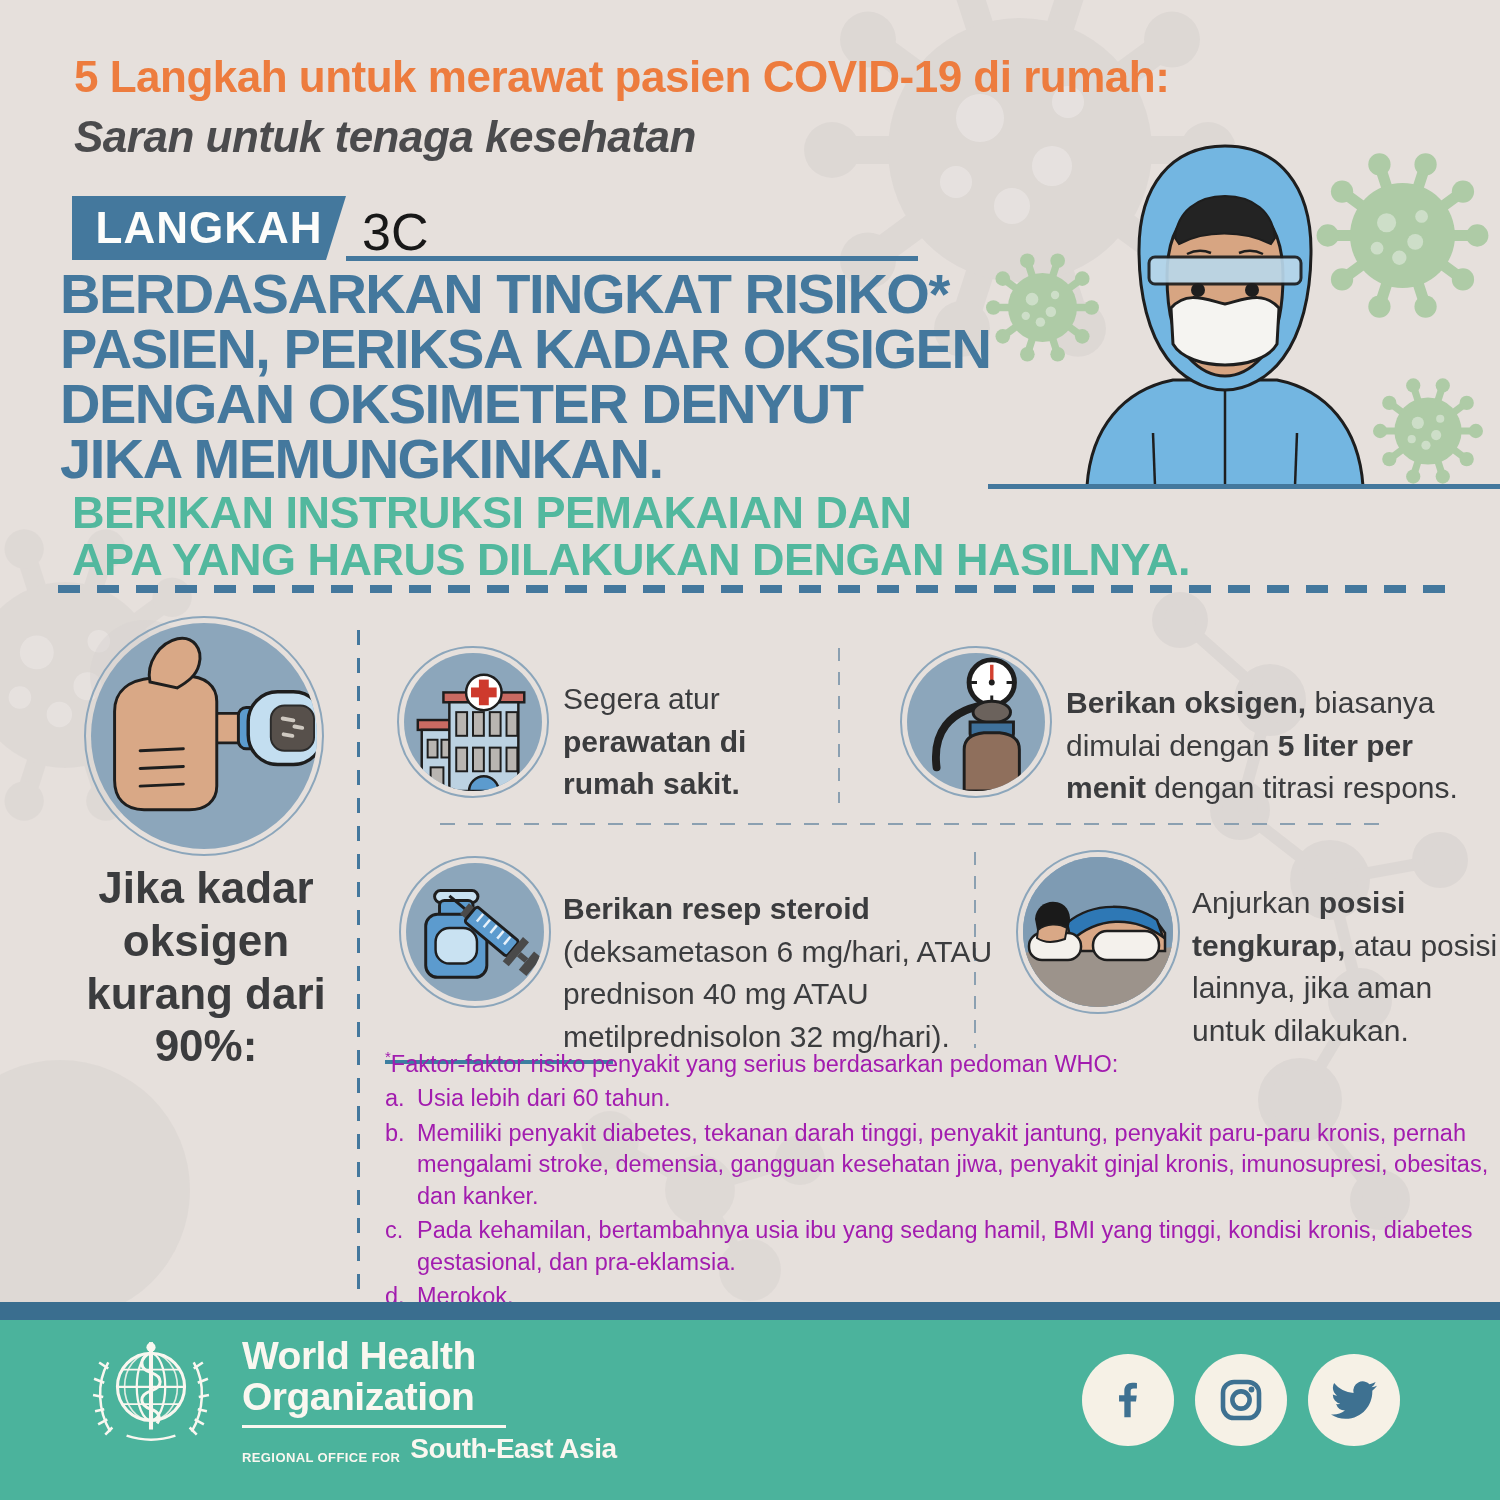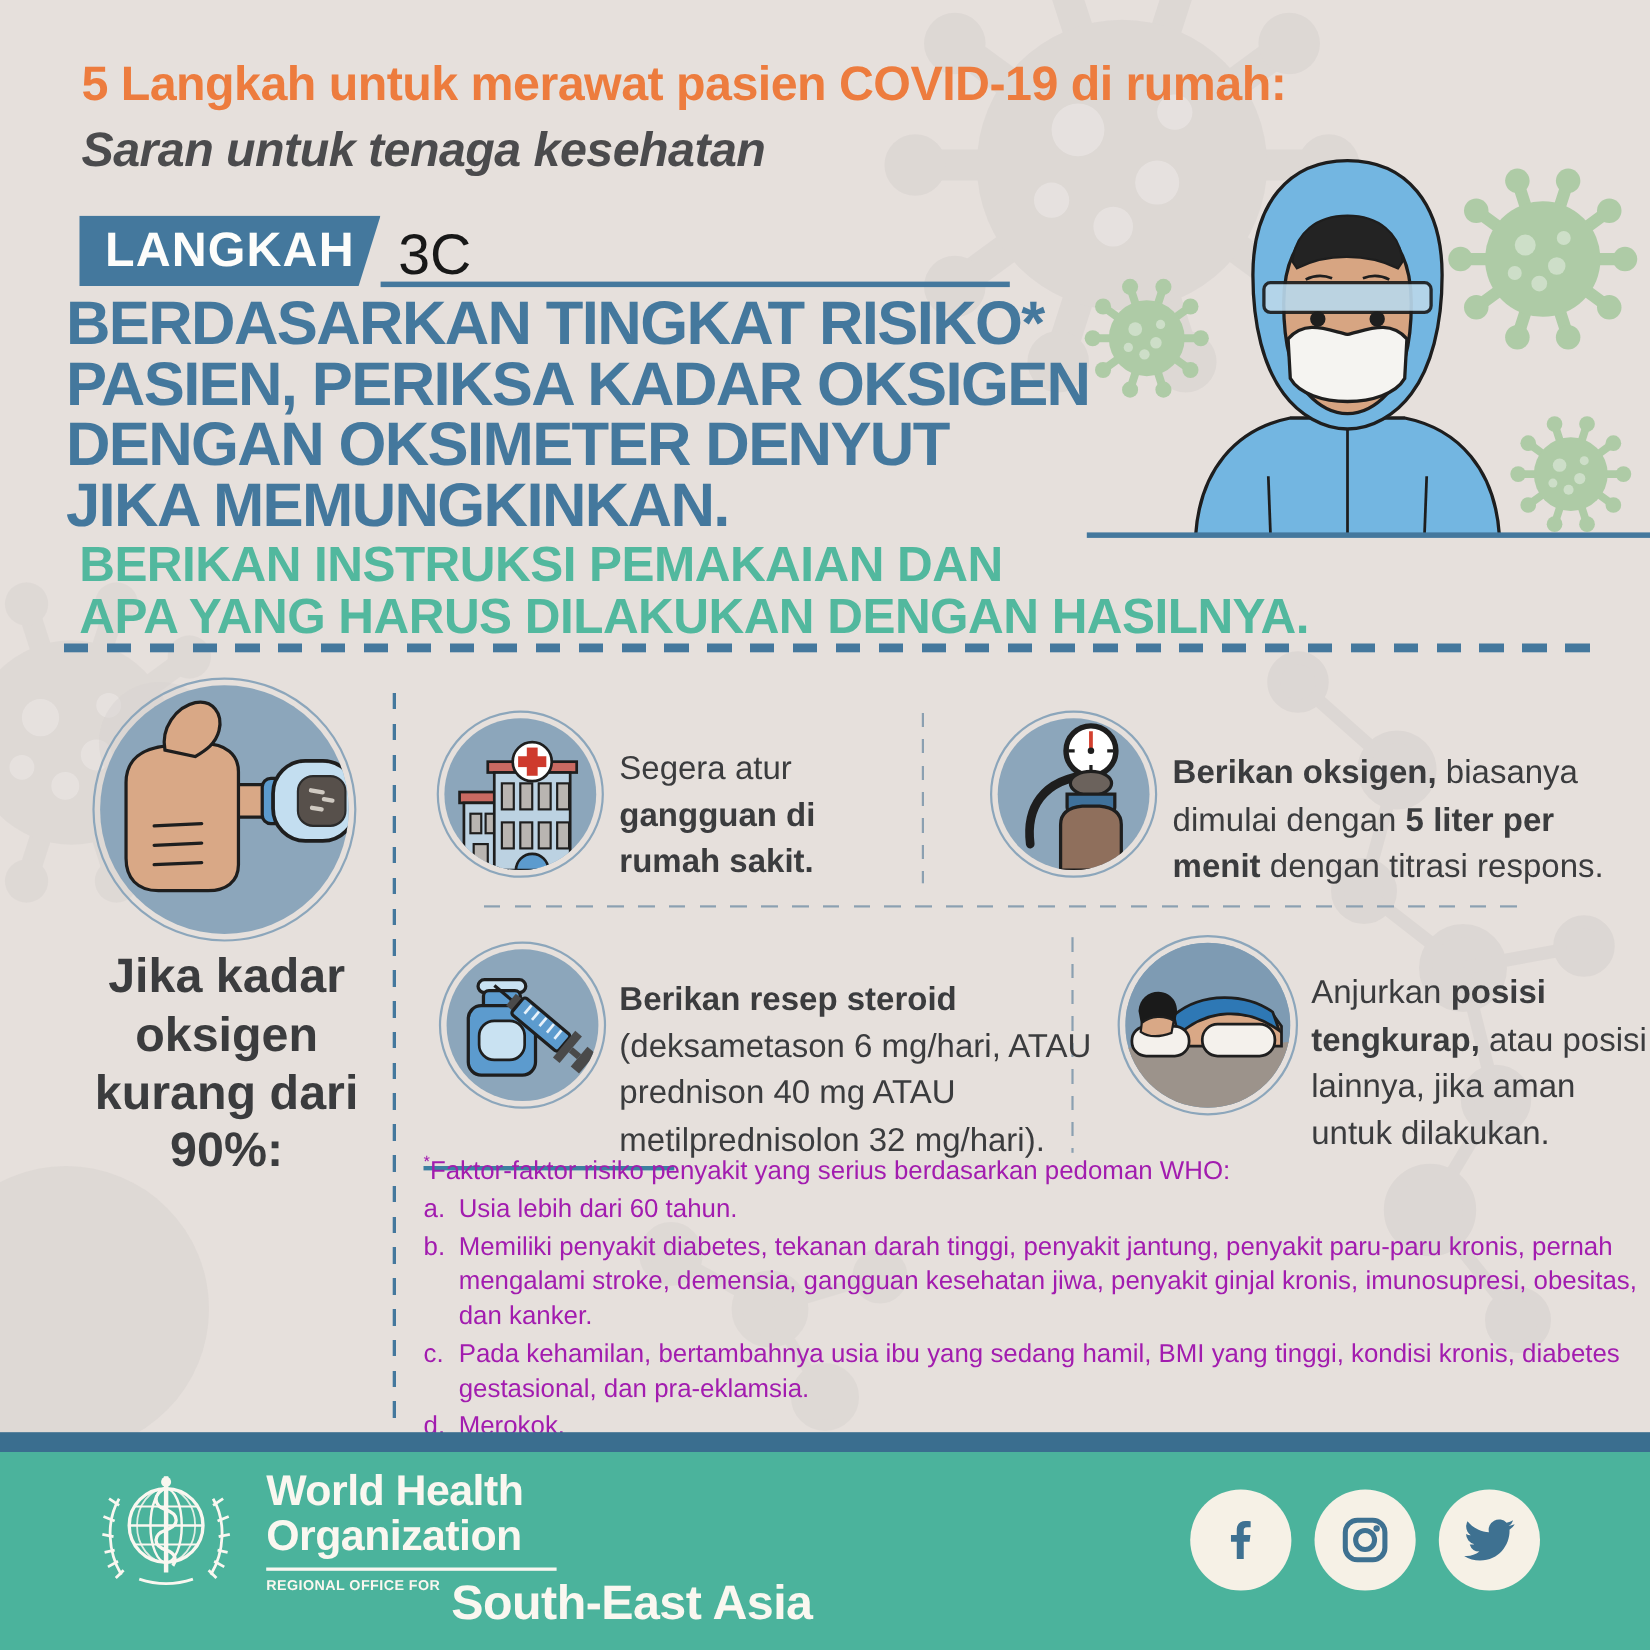--- a/index.html
+++ b/index.html
@@ -56,23 +56,23 @@
   .fn-label{width:32px;flex:0 0 32px;}
   .fn-text{flex:1;}
 
   
   .footer-bar{left:0;top:1302px;width:1500px;height:18px;background:#3A6E8F;}
   .footer{left:0;top:1320px;width:1500px;height:180px;background:#4BB39C;}
   .who{left:90px;top:1336px;display:flex;align-items:flex-start;color:#FAF7F0;}
   .who-text{margin-left:30px;}
   .who-org{font-size:39px;font-weight:bold;line-height:1.04;letter-spacing:-0.5px;}
   .who-divider{width:264px;height:3px;background:#FAF7F0;margin:8px 0 5px;}
-  .who-bottom{display:flex;align-items:flex-start;}
+  .who-bottom{display:flex;align-items:flex-end;}
   .who-office{font-size:13px;letter-spacing:0.4px;margin-right:10px;font-weight:bold;}
-  .who-region{font-size:44px;font-weight:bold;letter-spacing:-0.5px;}
+  .who-region{font-size:28px;font-weight:bold;letter-spacing:-0.5px;}
   .socials{left:1082px;top:1354px;display:flex;gap:21px;}
   .social{width:92px;height:92px;border-radius:50%;background:#F6F1E6;display:flex;align-items:center;justify-content:center;cursor:pointer;}
 </style>
 </head>
 <body>
 
 <svg width="0" height="0" style="position:absolute">
   <defs>
     <g id="virus-shape">
       <g stroke="currentColor" stroke-width="7" stroke-linecap="round">
@@ -267,21 +267,21 @@
             <rect x="104" y="96" width="11" height="24"></rect>
         </g>
         <path d="M66,140 A15,15 0 0 1 96,140 Z" fill="#5C9BCE" stroke="#1E1E1E" stroke-width="2.5"></path>
         <circle cx="81" cy="40" r="18" fill="#FFFFFF" stroke="#1E1E1E" stroke-width="2.5"></circle>
         <rect x="76" y="27" width="10" height="26" fill="#CE3A2D"></rect>
         <rect x="68" y="35" width="26" height="10" fill="#CE3A2D"></rect>
       </svg>
     </div>
   </div>
   <p class="rec" style="left:563px;top:648px;width:262px">
-    <span>Segera atur </span><span class="b">gangguan di rumah sakit.</span>
+    <span>Segera atur </span><span class="b">perawatan di rumah sakit.</span>
   </p>
 
   <div class="ring" style="left:900px;top:646px;width:152px;height:152px">
     <div class="ring-fill">
       <svg width="140" height="140" viewBox="0 0 140 140">
         <path d="M86,52 C40,56 26,84 30,116" stroke="#1E1E1E" stroke-width="8" fill="none" stroke-linecap="round"></path>
         <circle cx="86" cy="30" r="23" fill="#FFFFFF" stroke="#1E1E1E" stroke-width="5"></circle>
         <g stroke="#1E1E1E" stroke-width="3">
           <line x1="65" y1="30" x2="71" y2="30"></line>
             <line x1="101" y1="30" x2="107" y2="30"></line>

